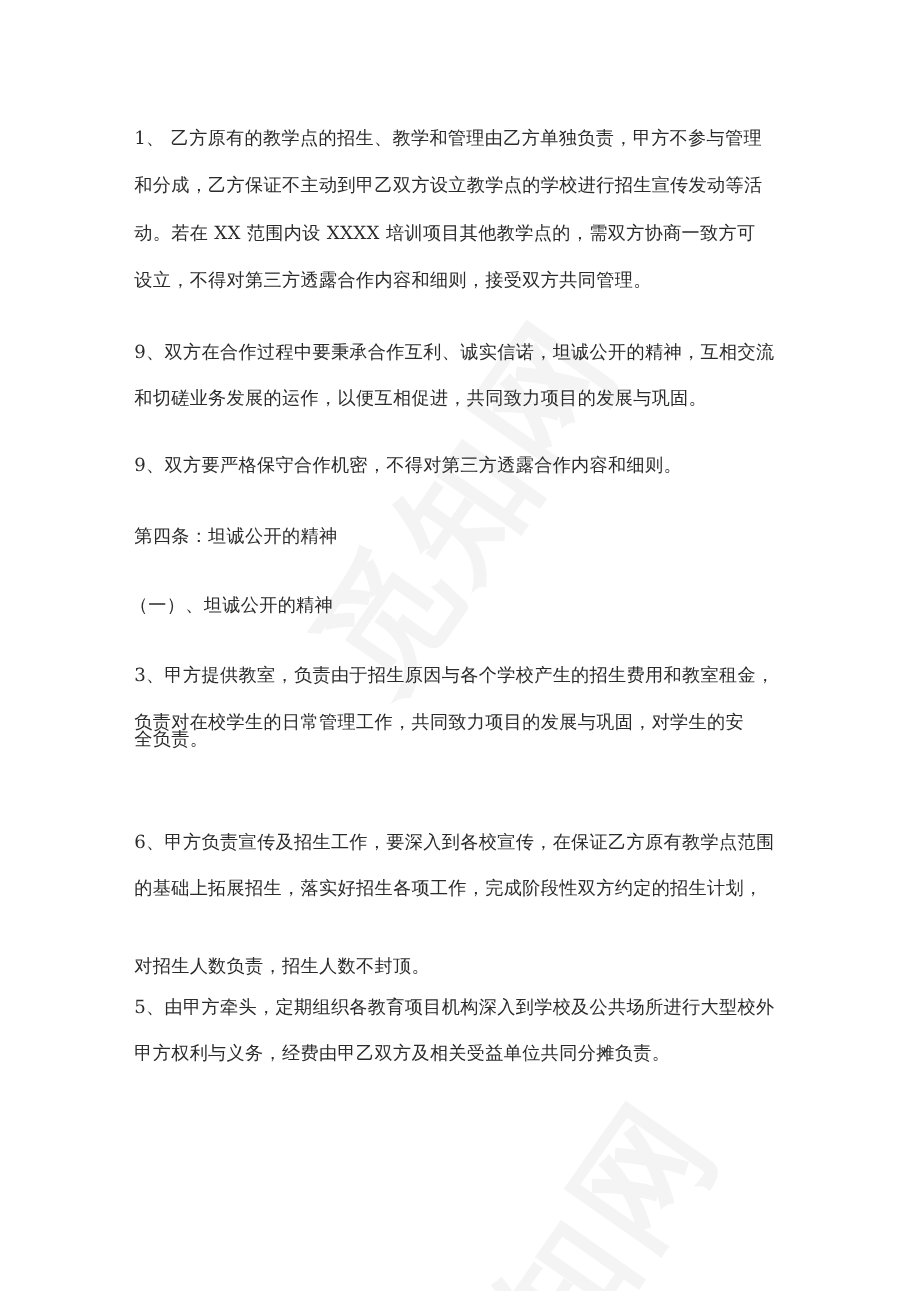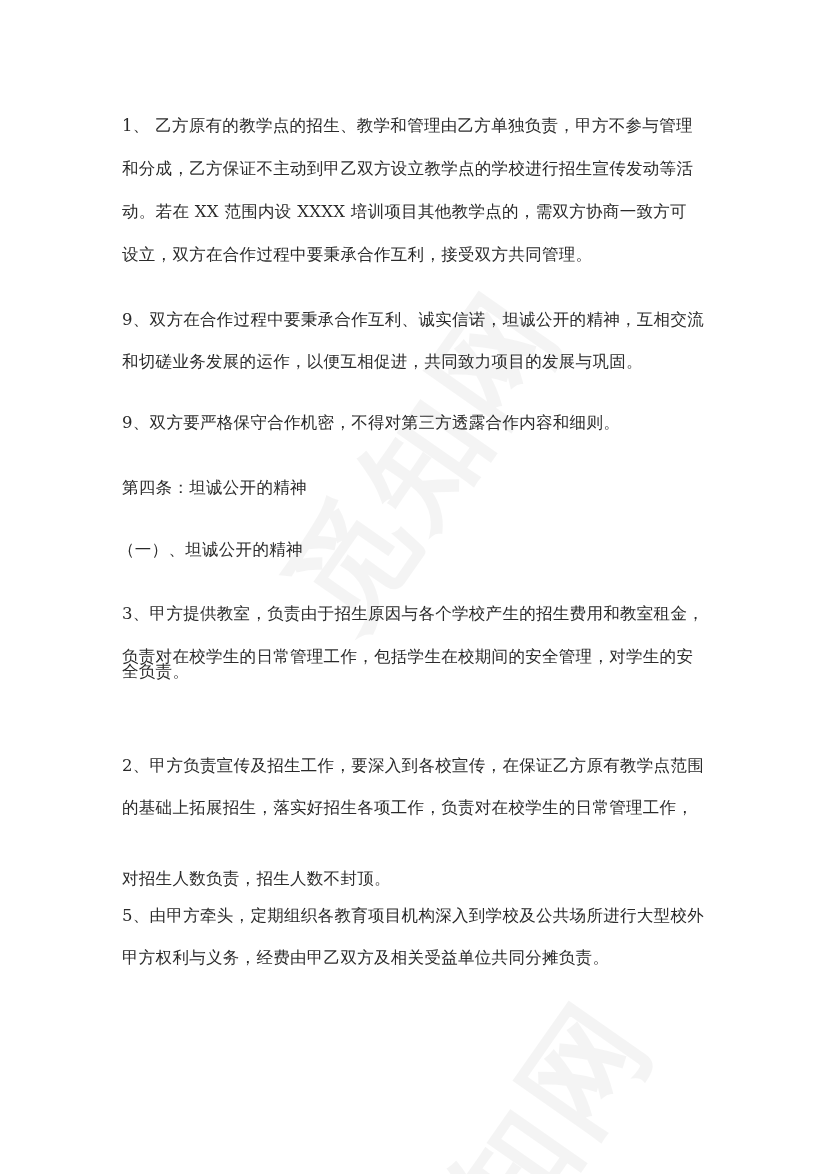--- a/index.html
+++ b/index.html
@@ -66,21 +66,21 @@
 
   <div class="watermark wm1">觅知网</div>
   <div class="watermark wm2">觅知网</div>
 
   <div class="content">
 
     <div>
       <div class="line" style="top:116px">1、 乙方原有的教学点的招生、教学和管理由乙方单独负责，甲方不参与管理</div>
       <div class="line" style="top:159px">和分成，乙方保证不主动到甲乙双方设立教学点的学校进行招生宣传发动等活</div>
       <div class="line" style="top:202px">动。若在 XX 范围内设 XXXX 培训项目其他教学点的，需双方协商一致方可</div>
-      <div class="line" style="top:245px">设立，双方在合作过程中要秉承合作互利，接受双方共同管理。</div>
+      <div class="line" style="top:245px">设立，不得对第三方透露合作内容和细则，接受双方共同管理。</div>
     </div>
 
     <div>
       <div class="line" style="top:310px">9、双方在合作过程中要秉承合作互利、诚实信诺，坦诚公开的精神，互相交流</div>
       <div class="line" style="top:352px">和切磋业务发展的运作，以便互相促进，共同致力项目的发展与巩固。</div>
     </div>
 
     <div>
       <div class="line" style="top:413px">9、双方要严格保守合作机密，不得对第三方透露合作内容和细则。</div>
     </div>
@@ -88,27 +88,27 @@
     <div>
       <div class="line" style="top:478px">第四条：坦诚公开的精神</div>
     </div>
 
     <div>
       <div class="line indent-sm" style="top:540px">（一）、坦诚公开的精神</div>
     </div>
 
     <div>
       <div class="line" style="top:604px">3、甲方提供教室，负责由于招生原因与各个学校产生的招生费用和教室租金，</div>
-      <div class="line" style="top:647px">负责对在校学生的日常管理工作，包括学生在校期间的安全管理，对学生的安</div>
+      <div class="line" style="top:647px">负责对在校学生的日常管理工作，共同致力项目的发展与巩固，对学生的安</div>
       <div class="line" style="top:662px">全负责。</div>
     </div>
 
     <div>
-      <div class="line" style="top:756px">2、甲方负责宣传及招生工作，要深入到各校宣传，在保证乙方原有教学点范围</div>
-      <div class="line" style="top:798px">的基础上拓展招生，落实好招生各项工作，负责对在校学生的日常管理工作，</div>
+      <div class="line" style="top:756px">6、甲方负责宣传及招生工作，要深入到各校宣传，在保证乙方原有教学点范围</div>
+      <div class="line" style="top:798px">的基础上拓展招生，落实好招生各项工作，完成阶段性双方约定的招生计划，</div>
       <div class="line" style="top:869px">对招生人数负责，招生人数不封顶。</div>
     </div>
 
     <div>
       <div class="line" style="top:906px">5、由甲方牵头，定期组织各教育项目机构深入到学校及公共场所进行大型校外</div>
       <div class="line" style="top:948px">甲方权利与义务，经费由甲乙双方及相关受益单位共同分摊负责。</div>
     </div>
 
   </div>
 </div>

